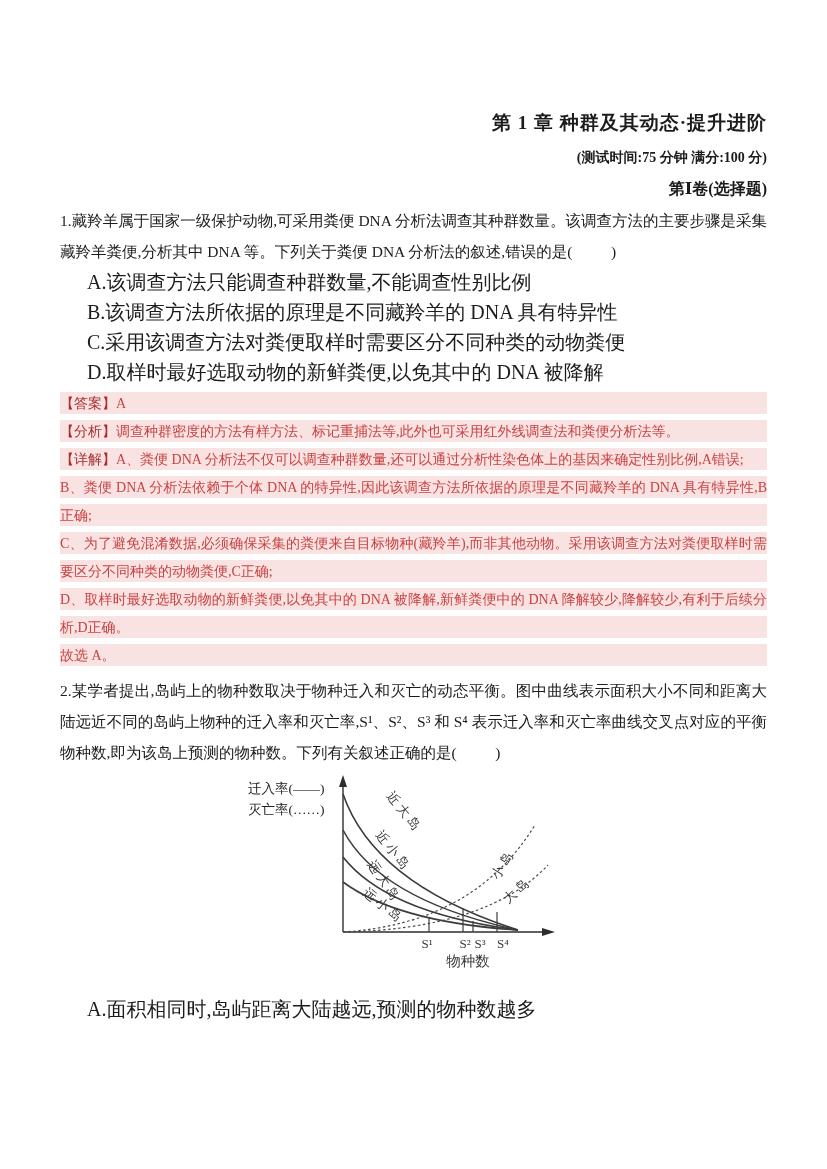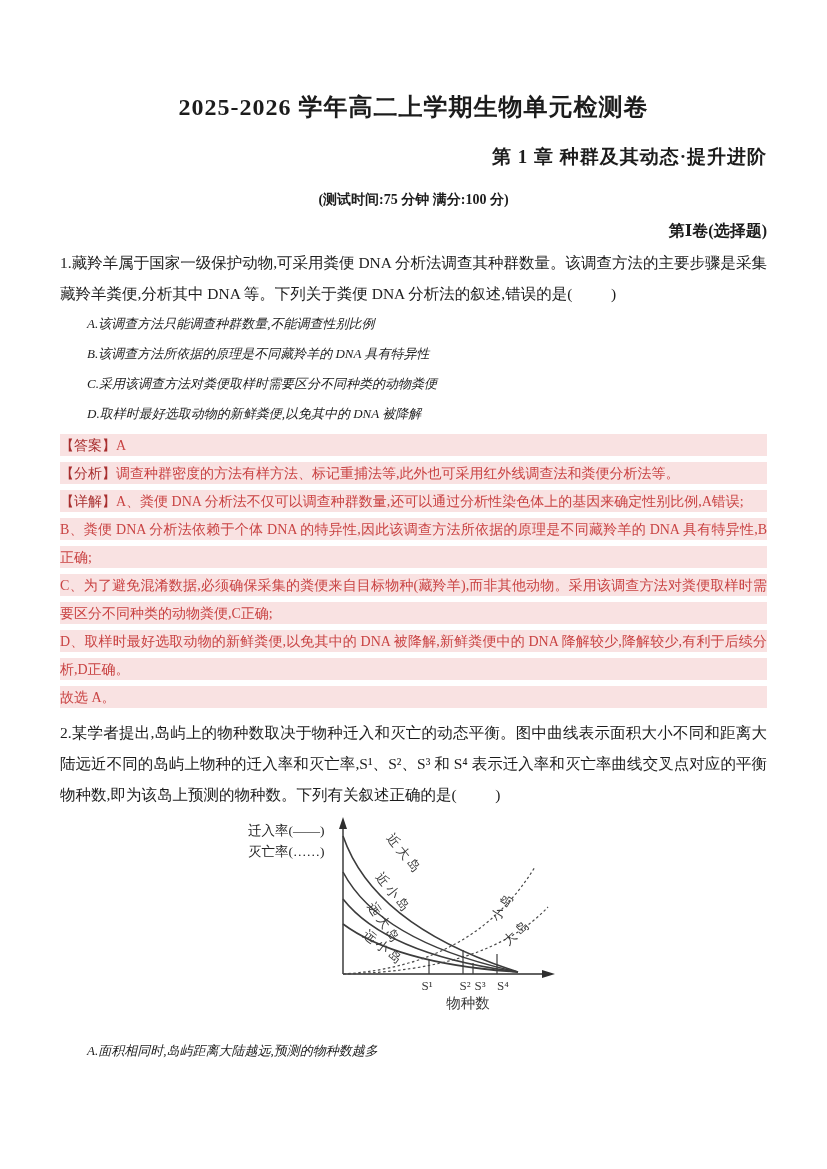--- a/index.html
+++ b/index.html
@@ -25,25 +25,25 @@
   }
   .doc-chapter {
     text-align: right;
     font-size: 19px;
     font-weight: 700;
     line-height: 26px;
     margin-top: 20px;
     letter-spacing: 1px;
   }
   .doc-meta {
-    text-align: center;
+    text-align: right;
     font-size: 14px;
     font-weight: 700;
     line-height: 20px;
-    margin-top: 20px;
+    margin-top: 12px;
   }
   .volume-title {
     text-align: right;
     font-size: 16px;
     font-weight: 700;
     line-height: 22px;
     margin-top: 10px;
   }
   .section-note {
     font-size: 15px;
@@ -52,24 +52,23 @@
     margin-top: 3px;
   }
   .stem {
     font-size: 15.5px;
     line-height: 31px;
     margin-top: 5px;
     text-align: justify;
   }
   .options { margin-top: 0; }
   .option-row {
-    font-size: 13px;
+    font-size: 20px;
     line-height: 30px;
     padding-left: 27px;
-    font-style: italic;
   }
   .ans-block { margin-top: 3px; }
   .ans-block p {
     margin: 0;
     font-size: 14px;
     line-height: 28px;
     color: #c94343;
     text-align: justify;
     background-image: repeating-linear-gradient(
       to bottom,
@@ -94,21 +93,20 @@
   .curve-label { font-size: 13px; letter-spacing: 3px; }
   .tick-label { font-size: 13px; }
   .legend-text { font-size: 13.5px; fill: #222; }
   .xaxis-label { font-size: 14.5px; }
 </style>
 </head>
 <body>
 
 <div class="page">
 
-  <div class="doc-title">2025-2026 学年高二上学期生物单元检测卷</div>
   <div class="doc-chapter">第 1 章  种群及其动态·提升进阶</div>
   <div class="doc-meta">(测试时间:75 分钟  满分:100 分)</div>
   <div class="volume-title">第Ⅰ卷(选择题)</div>
 
   <div class="stem">1.藏羚羊属于国家一级保护动物,可采用粪便 DNA 分析法调查其种群数量。该调查方法的主要步骤是采集藏羚羊粪便,分析其中 DNA 等。下列关于粪便 DNA 分析法的叙述,错误的是( 　　 )</div>
   <div class="options">
     <div class="option-row"><span>A.</span><span>该调查方法只能调查种群数量,不能调查性别比例</span></div>
     <div class="option-row"><span>B.</span><span>该调查方法所依据的原理是不同藏羚羊的 DNA 具有特异性</span></div>
     <div class="option-row"><span>C.</span><span>采用该调查方法对粪便取样时需要区分不同种类的动物粪便</span></div>
     <div class="option-row"><span>D.</span><span>取样时最好选取动物的新鲜粪便,以免其中的 DNA 被降解</span></div>

